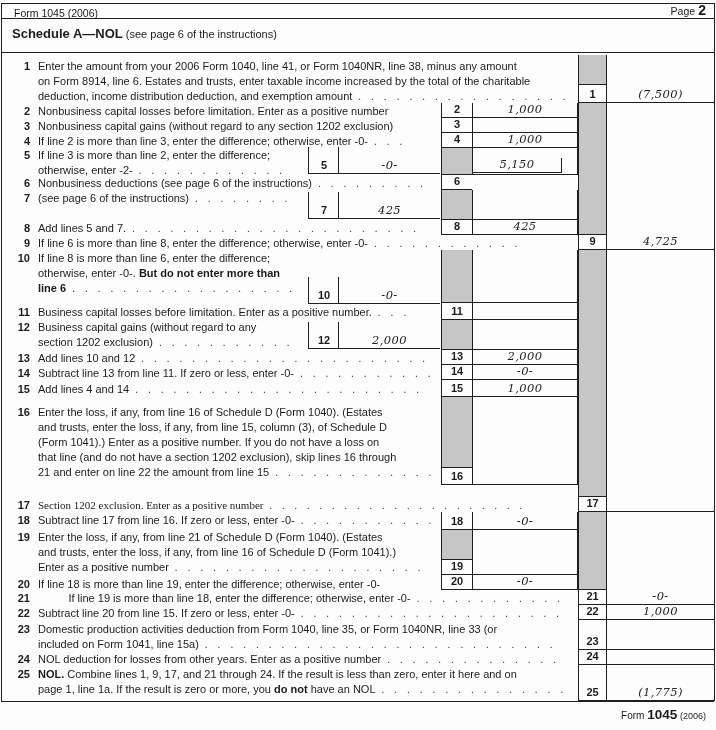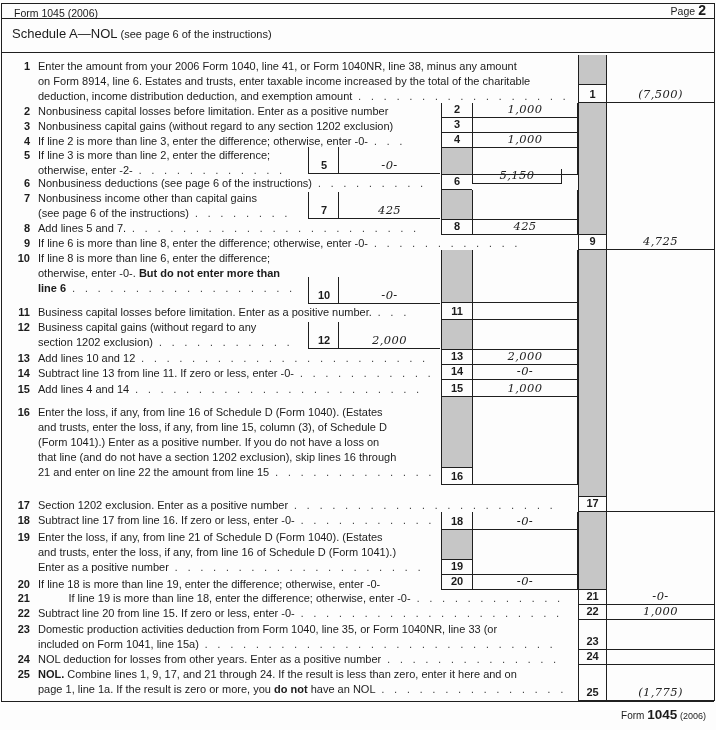--- a/index.html
+++ b/index.html
@@ -14,21 +14,21 @@
   .lblc{font-weight:bold;font-size:11px;line-height:13px;}
   .valc{font-family:"DejaVu Serif", serif;font-style:italic;font-size:11.5px;letter-spacing:0.4px;color:#222;}
   .gray{background:#c6c6c6;}
   .bl{border-left:1px solid #1f1f1f;}
   .br{border-right:1px solid #1f1f1f;}
   .bb{border-bottom:1px solid #1f1f1f;}
   .b{font-weight:bold;}
   .dots{font-size:10px;letter-spacing:10px;color:#2a2a2a;margin-left:6px;}
   .hdr-small{font-size:10.5px;}
   .hdr-big{font-size:14px;font-weight:bold;}
-  .title-b{font-size:13px;font-weight:normal;}
+  .title-b{font-size:13px;font-weight:bold;}
   .title-n{font-size:11px;}
   .ftr{position:absolute;font-size:10px;text-align:right;}
   .ftr .fnum{font-size:13.5px;font-weight:bold;}
   .ftr .fyr{font-size:9px;}
 </style>
 </head>
 <body>
 
 <div class="page">
 
@@ -83,21 +83,20 @@
   </div>
   <div class="t" style="left:38px;top:104px;width:395px;"><span>Nonbusiness capital losses before limitation. Enter as a positive number</span></div>
   <div class="t" style="left:38px;top:119px;width:395px;"><span>Nonbusiness capital gains (without regard to any section 1202 exclusion)</span></div>
   <div class="t" style="left:38px;top:134px;width:395px;"><span>If line 2 is more than line 3, enter the difference; otherwise, enter -0-</span><span class="dots">...</span></div>
   <div class="t" style="left:38px;top:148px;width:262px;">
     <div>If line 3 is more than line 2, enter the difference;</div>
     <div><span>otherwise, enter -2-</span><span class="dots">............</span></div>
   </div>
   <div class="t" style="left:38px;top:176px;width:395px;"><span>Nonbusiness deductions (see page 6 of the instructions)</span><span class="dots">.........</span></div>
   <div class="t" style="left:38px;top:191px;width:262px;">
-    <div>Nonbusiness income other than capital gains</div>
     <div><span>(see page 6 of the instructions)</span><span class="dots">........</span></div>
   </div>
   <div class="t" style="left:38px;top:221px;width:395px;"><span>Add lines 5 and 7.</span><span class="dots">.......................</span></div>
   <div class="t" style="left:38px;top:236px;width:532px;"><span>If line 6 is more than line 8, enter the difference; otherwise, enter -0-</span><span class="dots">............</span></div>
   <div class="t" style="left:38px;top:251px;width:262px;">
     <div>If line 8 is more than line 6, enter the difference;</div>
     <div><span>otherwise, enter -0-. </span><span class="b">But do not enter more than</span></div>
     <div><span class="b">line 6</span><span class="dots">..................</span></div>
   </div>
   <div class="t" style="left:38px;top:305px;width:395px;"><span>Business capital losses before limitation. Enter as a positive number.</span><span class="dots">...</span></div>
@@ -108,21 +107,21 @@
   <div class="t" style="left:38px;top:351px;width:395px;"><span>Add lines 10 and 12</span><span class="dots">.......................</span></div>
   <div class="t" style="left:38px;top:366px;width:395px;"><span>Subtract line 13 from line 11. If zero or less, enter -0-</span><span class="dots">...........</span></div>
   <div class="t" style="left:38px;top:382px;width:395px;"><span>Add lines 4 and 14</span><span class="dots">.......................</span></div>
   <div class="t" style="left:38px;top:405px;width:395px;">
     <div>Enter the loss, if any, from line 16 of Schedule D (Form 1040). (Estates</div>
     <div>and trusts, enter the loss, if any, from line 15, column (3), of Schedule D</div>
     <div>(Form 1041).) Enter as a positive number. If you do not have a loss on</div>
     <div>that line (and do not have a section 1202 exclusion), skip lines 16 through</div>
     <div><span>21 and enter on line 22 the amount from line 15</span><span class="dots">.............</span></div>
   </div>
-  <div class="t" style="left:38px;top:498px;width:532px;"><span>Section 1202 exclusion. Enter as a positive number</span><span class="dots">.....................</span></div>
+  <div class="t" style="left:38px;top:498px;width:532px;font-family:Liberation Serif, serif;"><span>Section 1202 exclusion. Enter as a positive number</span><span class="dots">.....................</span></div>
   <div class="t" style="left:38px;top:513px;width:395px;"><span>Subtract line 17 from line 16. If zero or less, enter -0-</span><span class="dots">...........</span></div>
   <div class="t" style="left:38px;top:530px;width:395px;">
     <div>Enter the loss, if any, from line 21 of Schedule D (Form 1040). (Estates</div>
     <div>and trusts, enter the loss, if any, from line 16 of Schedule D (Form 1041).)</div>
     <div><span>Enter as a positive number</span><span class="dots">....................</span></div>
   </div>
   <div class="t" style="left:38px;top:577px;width:395px;"><span>If line 18 is more than line 19, enter the difference; otherwise, enter -0-</span></div>
   <div class="t" style="left:38px;top:591px;width:532px;text-align:right;"><span>If line 19 is more than line 18, enter the difference; otherwise, enter -0-</span><span class="dots">............</span></div>
   <div class="t" style="left:38px;top:606px;width:532px;"><span>Subtract line 20 from line 15. If zero or less, enter -0-</span><span class="dots">.....................</span></div>
   <div class="t" style="left:38px;top:622px;width:532px;">
@@ -146,21 +145,21 @@
 
   <div class="cell lblc bl bb" style="left:441px;top:103px;width:31px;height:15px;">2</div>
   <div class="cell valc bl bb br" style="left:472px;top:103px;width:106px;height:15px;">1,000</div>
   <div class="cell lblc bl bb" style="left:441px;top:118px;width:31px;height:15px;">3</div>
   <div class="cell valc bl bb br" style="left:472px;top:118px;width:106px;height:15px;"></div>
   <div class="cell lblc bl bb" style="left:441px;top:133px;width:31px;height:15px;">4</div>
   <div class="cell valc bl bb br" style="left:472px;top:133px;width:106px;height:15px;">1,000</div>
   <div class="cell gray bl bb" style="left:441px;top:148px;width:31px;height:27px;"></div>
   <div class="cell bl bb br" style="left:472px;top:148px;width:106px;height:27px;"></div>
   <div class="cell lblc bl bb" style="left:441px;top:175px;width:31px;height:15px;">6</div>
-  <div class="cell valc bl bb br" style="left:472px;top:169px;width:90px;height:15px;">5,150</div>
+  <div class="cell valc bl bb br" style="left:472px;top:158px;width:90px;height:15px;">5,150</div>
   <div class="cell gray bl bb" style="left:441px;top:190px;width:31px;height:30px;"></div>
   <div class="cell bl bb br" style="left:472px;top:190px;width:106px;height:30px;"></div>
   <div class="cell lblc bl bb" style="left:441px;top:220px;width:31px;height:15px;">8</div>
   <div class="cell valc bl bb br" style="left:472px;top:220px;width:106px;height:15px;">425</div>
 
   <div class="cell gray bl bb" style="left:441px;top:250px;width:31px;height:53px;"></div>
   <div class="cell bl bb br" style="left:472px;top:250px;width:106px;height:53px;"></div>
   <div class="cell lblc bl bb" style="left:441px;top:303px;width:31px;height:17px;">11</div>
   <div class="cell valc bl bb br" style="left:472px;top:303px;width:106px;height:17px;"></div>
   <div class="cell gray bl bb" style="left:441px;top:320px;width:31px;height:30px;"></div>

